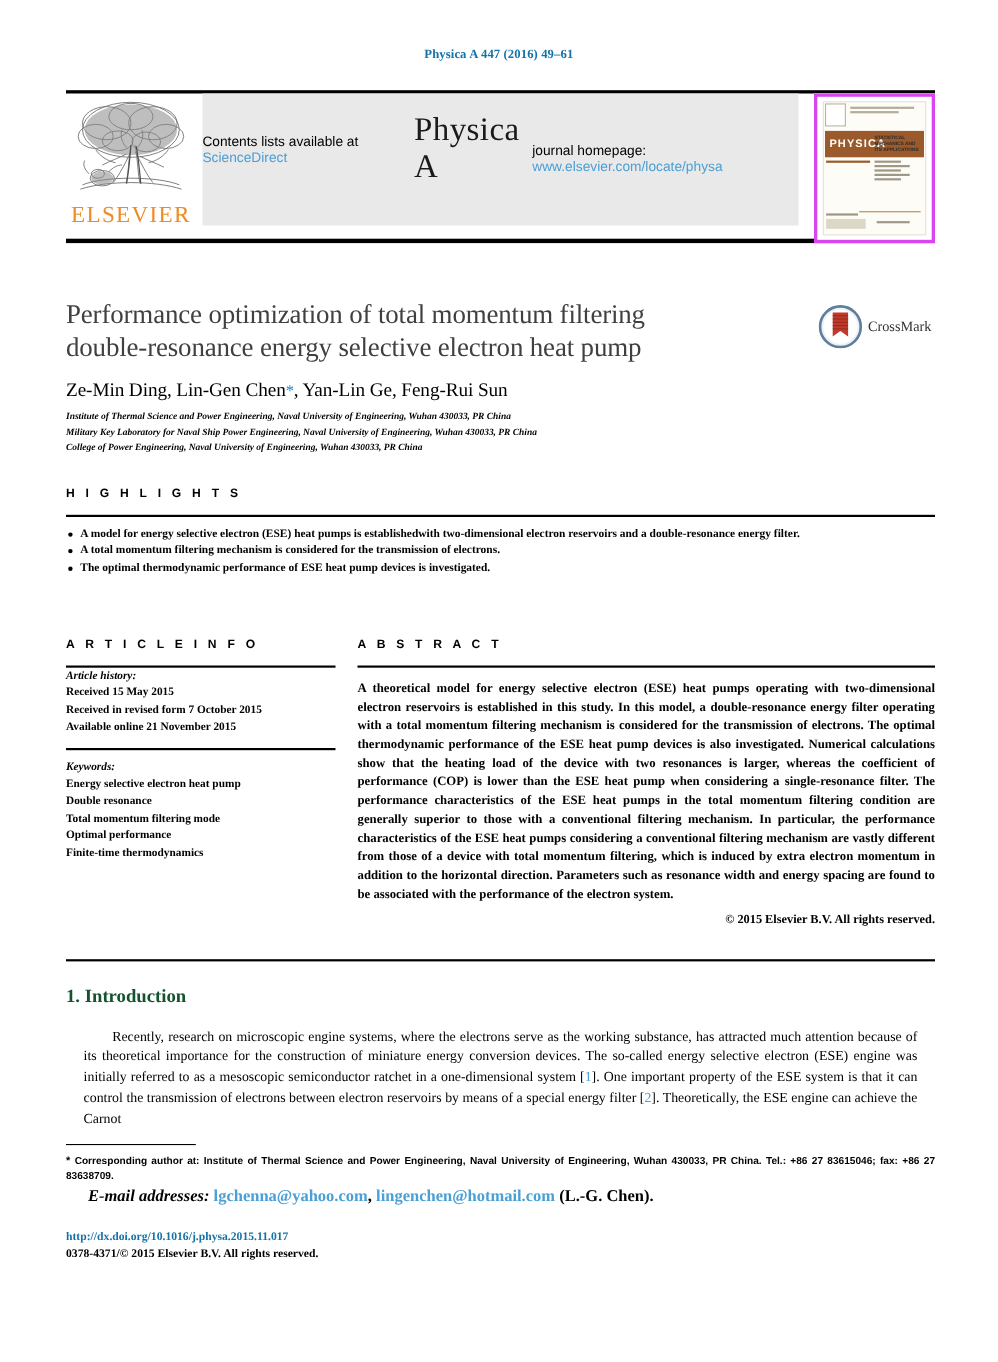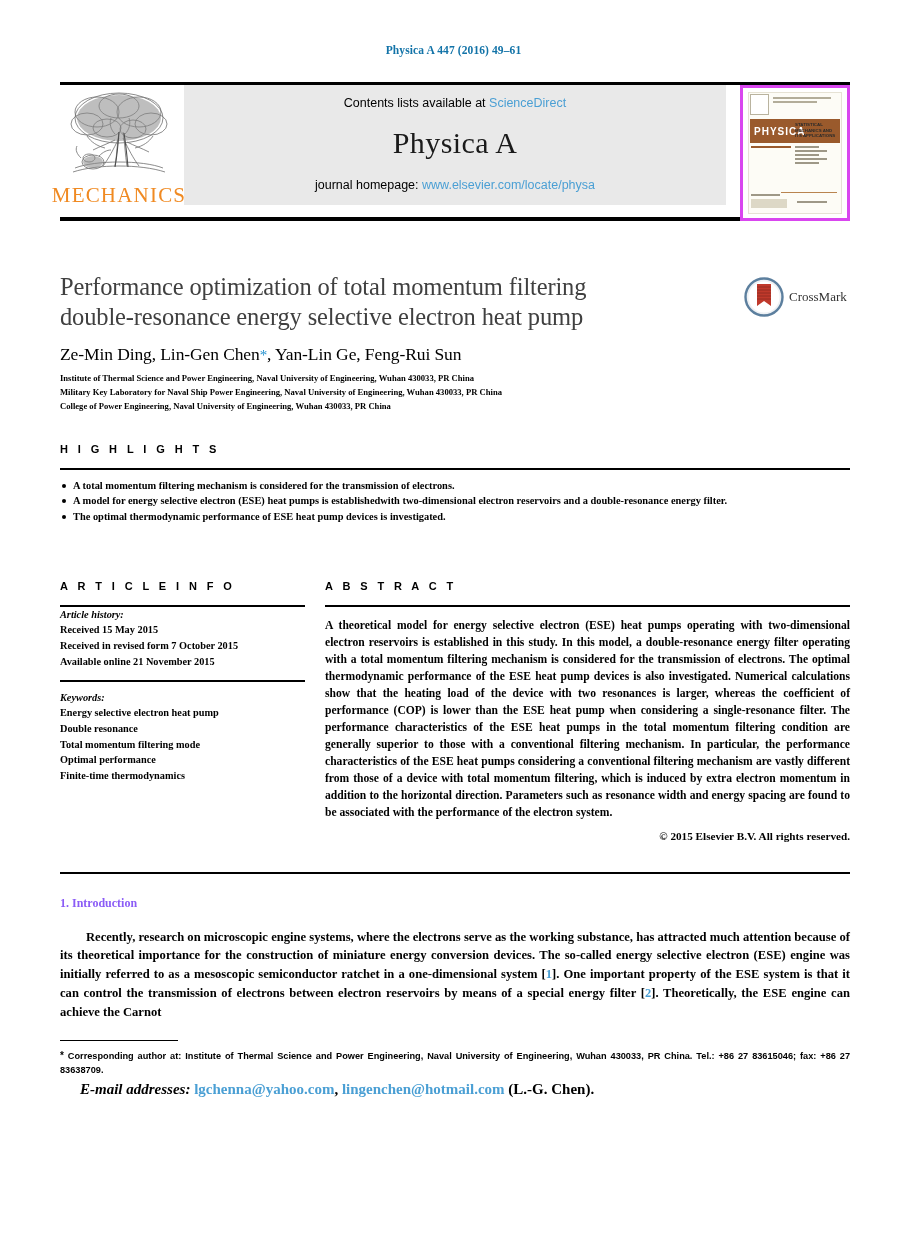--- a/index.html
+++ b/index.html
@@ -74,21 +74,21 @@
     letter-spacing: 1.2px;
     color: #f08a22;
     line-height: 1;
     margin-top: 1px;
   }
   .center-col {
     flex: 1 1 auto;
     background: #e9e9e9;
     margin: 0 10px 12px 6px;
     display: flex;
-    flex-direction: column;
+    flex-direction: row;
     align-items: center;
     justify-content: center;
     box-sizing: border-box;
     padding: 8px 0 10px 0;
   }
   .contents-line {
     font-family: "Liberation Sans", sans-serif;
     font-size: 12.5px;
     color: #000;
     margin-bottom: 16px;
@@ -184,20 +184,21 @@
     margin-top: 12px;
     font-family: "Liberation Serif", serif;
     font-size: 17.5px;
     color: #000;
     letter-spacing: -0.1px;
   }
   .corr-star { color: #1f8fce; font-size: 15px; }
   .affils {
     margin-top: 7px;
     font-family: "Liberation Serif", serif;
+    font-style: italic;
     font-weight: bold;
     font-size: 8.6px;
     line-height: 1.62;
     color: #000;
   }
   .crossmark {
     position: absolute;
     left: 744px; top: 274px;
     width: 106px; height: 46px;
     display: flex; align-items: center; gap: 5px;
@@ -290,32 +291,32 @@
   
   .intro {
     position: absolute;
     left: 60px; top: 872px;
     width: 790px;
   }
   .intro-rule { height: 1.6px; background: #000; margin-bottom: 22px; }
   .intro-heading {
     font-family: "Liberation Serif", serif;
     font-weight: bold;
-    font-size: 12px;
-    color: #8b5cf6;
+    font-size: 17px;
+    color: #14532d;
     margin-bottom: 17px;
   }
   .intro-para {
     font-family: "Liberation Serif", serif;
-    font-weight: bold;
+    font-weight: normal;
     font-size: 12.6px;
     line-height: 1.5;
     text-align: justify;
     text-indent: 26px;
-    margin: 0;
+    margin: 16px;
   }
 
   
   .footer {
     position: absolute;
     left: 60px; top: 1040px;
     width: 790px;
   }
   .footer-rule { width: 118px; height: 1.4px; background: #000; margin-bottom: 7px; }
   .footnote {
@@ -386,21 +387,21 @@
           </g>
           <g fill="#8a8a8a" opacity="0.55">
             <ellipse cx="52" cy="30" rx="42" ry="23"></ellipse>
             <ellipse cx="26" cy="74" rx="10" ry="6"></ellipse>
           </g>
           <g fill="none" stroke="#4d4d4d" stroke-width="1.1">
             <path d="M52 44 C51 58 50 68 48 79"></path>
             <path d="M57 45 C59 58 60 68 61 79"></path>
           </g>
         </svg>
-        <div class="elsevier-word">MECHANICS</div>
+        <div class="elsevier-word">ELSEVIER</div>
       </div>
 
       <div class="center-col">
         <div class="contents-line">
           <span>Contents lists available at</span>
           <a href="#" class="link">ScienceDirect</a>
         </div>
         <div class="journal-name">Physica A</div>
         <div class="homepage-line">
           <span>journal homepage:</span>
@@ -474,22 +475,22 @@
       </g>
       <path d="M6 30 C11 26 29 26 34 30 L34 34 L6 34 Z" fill="#dfe5ea" opacity="0"></path>
     </svg>
     <span class="crossmark-label">CrossMark</span>
   </div>
 
   <div class="highlights">
     <div class="sec-label">H I G H L I G H T S</div>
     <div class="hr-black"></div>
     <ul class="hl-list">
+      <li>A model for energy selective electron (ESE) heat pumps is establishedwith two-dimensional electron reservoirs and a double-resonance energy filter.</li>
       <li>A total momentum filtering mechanism is considered for the transmission of electrons.</li>
-      <li>A model for energy selective electron (ESE) heat pumps is establishedwith two-dimensional electron reservoirs and a double-resonance energy filter.</li>
       <li>The optimal thermodynamic performance of ESE heat pump devices is investigated.</li>
     </ul>
   </div>
 
   <div class="info-abstract">
 
     <div class="info-col">
       <div class="sec-label">A R T I C L E    I N F O</div>
       <div class="hr-black"></div>
       <div class="info-block" style="margin-top:0">
@@ -529,14 +530,18 @@
     <div class="footnote">
       <span class="fstar">*</span>
       <span>Corresponding author at: Institute of Thermal Science and Power Engineering, Naval University of Engineering, Wuhan 430033, PR China. Tel.: +86 27 83615046; fax: +86 27 83638709.</span>
     </div>
     <div class="footnote-email">
       <span class="lbl">E-mail addresses:</span>
       <a href="#" class="link">lgchenna@yahoo.com</a><span>, </span><a href="#" class="link">lingenchen@hotmail.com</a><span> (L.-G. Chen).</span>
     </div>
   </div>
 
+  <div class="doi-block">
+    <a href="#" class="doi-link">http://dx.doi.org/10.1016/j.physa.2015.11.017</a>
+    <div>0378-4371/© 2015 Elsevier B.V. All rights reserved.</div>
+  </div>
 
 </div>
 
 </body></html>

